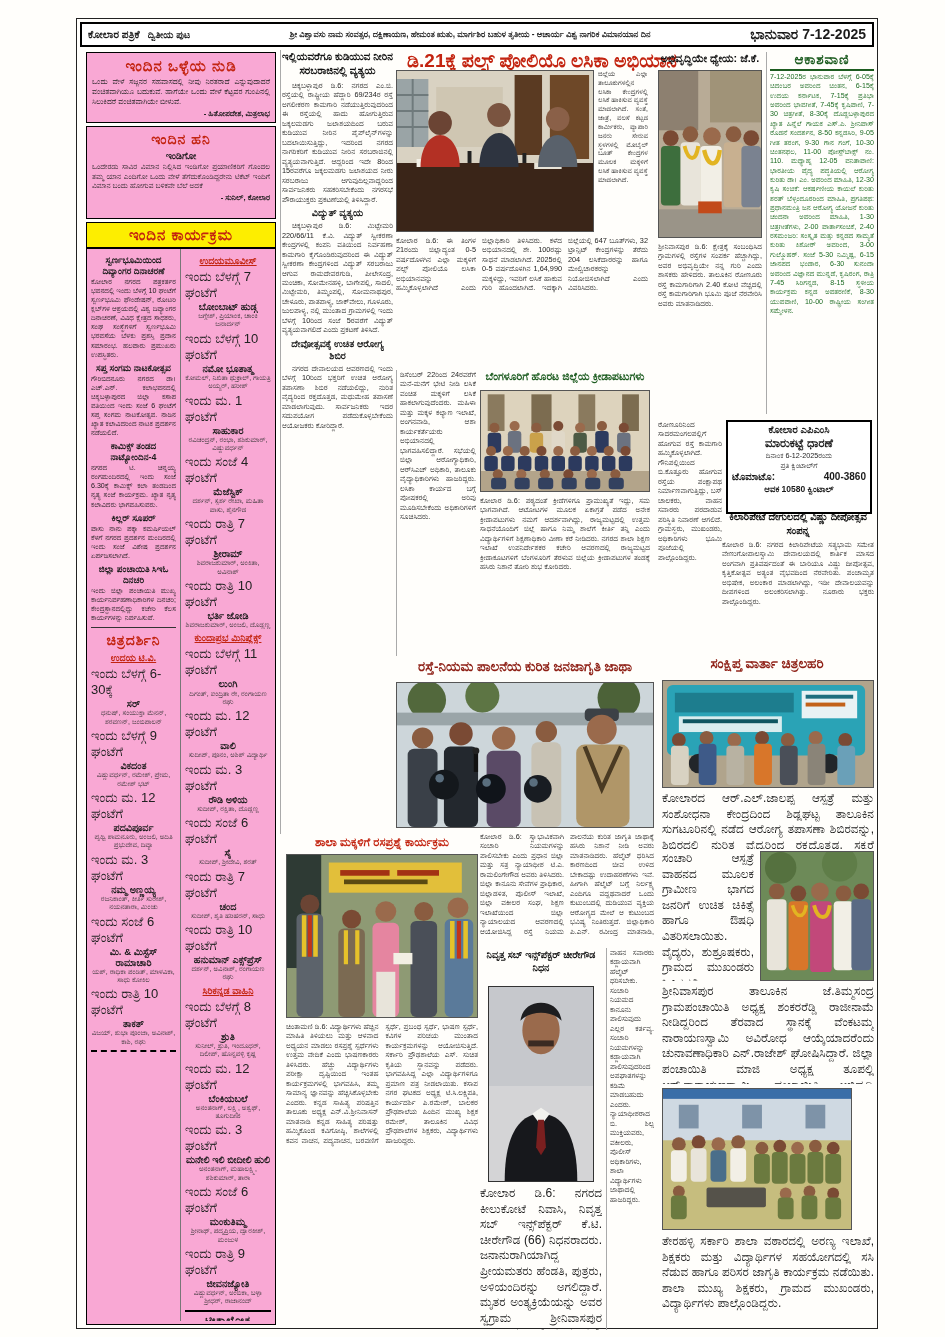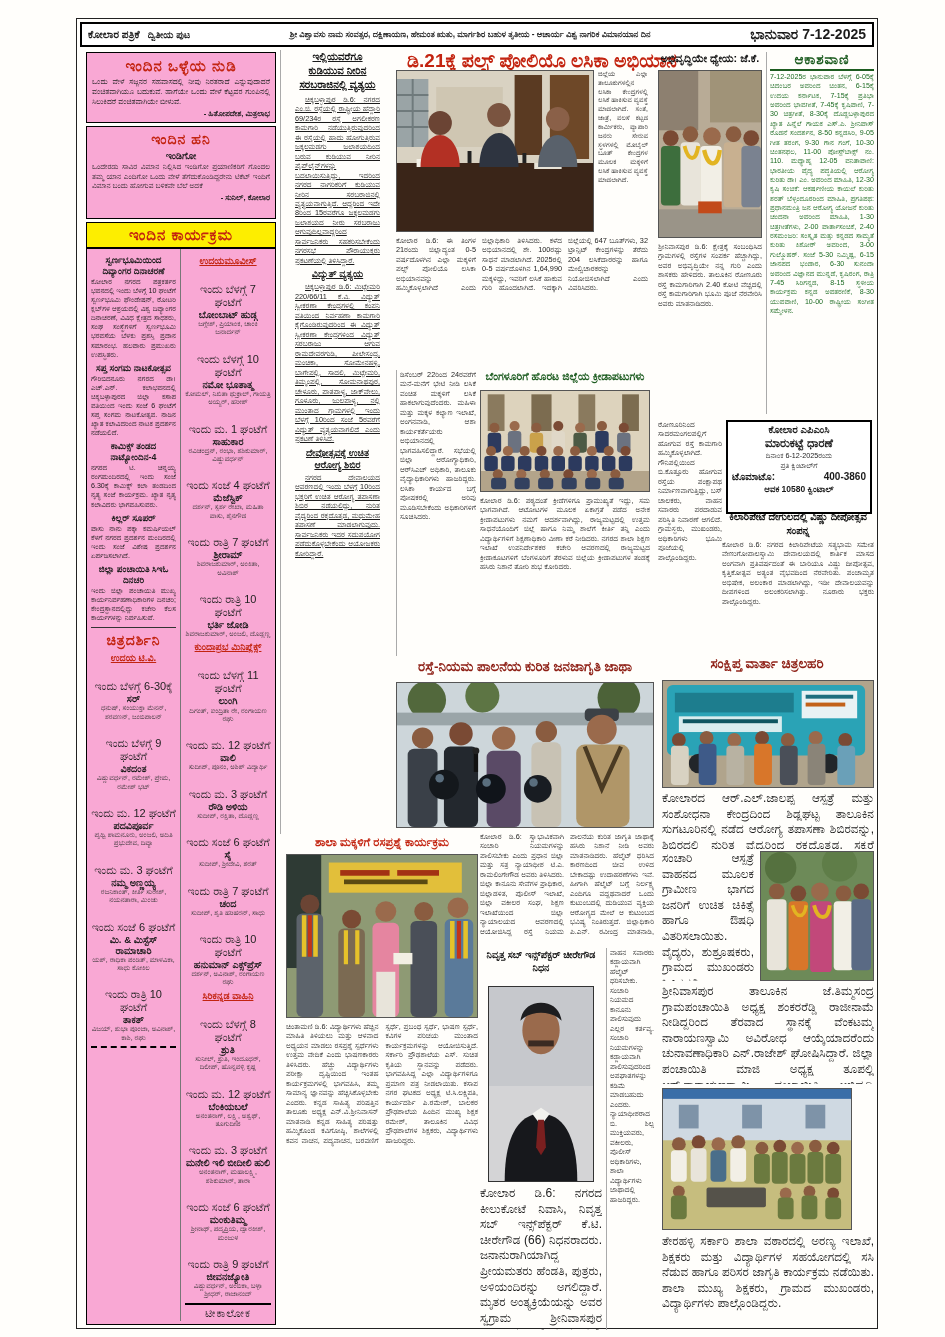--- a/index.html
+++ b/index.html
@@ -29,26 +29,26 @@
   .subhead{font-weight:bold;text-align:center;font-size:9.5px;margin:3px 0 2px;}
   
   .bx-title{color:#c32410;font-weight:bold;text-align:center;font-size:15px;letter-spacing:1px;margin:1px 0 2px;}
   .banner{background:#fdee00;border-bottom:2px solid #000;color:#c32410;font-weight:bold;text-align:center;font-size:15px;padding:3px 0;letter-spacing:1px;}
   .twocol{display:flex;}
   .twocol>div{width:50%;padding:3px 4px;}
   .twocol>div:first-child{border-right:1px solid #777;}
   .etitle{font-weight:bold;text-align:center;font-size:8.8px;margin:3px 0 1px;}
   .ebody{font-size:7.1px;line-height:1.28;text-align:justify;}
   .venue{color:#c32410;font-weight:bold;text-decoration:underline;text-align:center;font-size:9.5px;margin:3px 0 1px;}
-  .mtime{font-size:11px;text-align:center;color:#222;margin-top:16px;}
+  .mtime{font-size:13px;text-align:left;color:#222;margin-top:2px;}
   .mtitle{font-weight:bold;text-align:center;font-size:9.6px;line-height:1.15;}
   .mcast{font-size:7.0px;text-align:center;color:#333;line-height:1.2;}
   .tv-title{color:#c32410;font-weight:bold;text-align:center;font-size:14px;letter-spacing:1px;margin:4px 0 2px;}
   .teeka{border-top:2px solid #000;margin-top:4px;padding-top:2px;}
-  .teeka-title{font-weight:normal;text-align:center;font-size:11px;letter-spacing:1px;}
+  .teeka-title{font-weight:bold;text-align:center;font-size:11px;letter-spacing:1px;}
   .teeka-body{font-size:7.2px;line-height:1.3;text-align:justify;margin-top:2px;}
   .dashes{border-top:2px dashed #000;margin-top:4px;}
   
   .ph{overflow:hidden;border:1px solid #555;background:#ccc;}
   .ph svg{display:block;width:100%;height:100%;}
   .colrule{border-left:1px solid #aaa;}
   .apmc{border:2px solid #000;background:#fff;text-align:center;padding:2px 4px;overflow:hidden;}
   .apmc .l1{font-weight:bold;font-size:10px;}
   .apmc .l2{font-weight:bold;font-size:11.5px;margin-top:1px;}
   .apmc .l3,.apmc .l4{font-size:7.2px;margin-top:1px;}
@@ -273,21 +273,21 @@
           </div>
         <div class="teeka">
           <div class="teeka-title">ಟೀಕಾಲೋಕ</div>
           <div class="teeka-body">♦ ರಾಜ್ಯದ ಪೊಲೀಸರು ನಂಬರ್ ಒನ್ (ಗೃಹಸಚಿವ ಪರಮೇಶ್ವರ್ ನುಡಿ) – ಯಾವುದರಲ್ಲಿ ಎನ್ನುವುದು ಮಾತ್ರ ಯಾರಿಗೂ ಉತ್ತರ ಸಿಗದೇ ಇರುವ ಪ್ರಶ್ನೆಯಾಗಿದೆಯಂತೆ.</div>
           <div class="credit">- ರಾಗಶ್ರೀ</div>
         </div>
       </div>
     </div>
   </div>
 
-  <div class="abs colrule" style="left:280px;top:50px;width:114px;height:784px;padding:0 14px;overflow:hidden;text-decoration:underline;">
+  <div class="abs colrule" style="left:280px;top:50px;width:114px;height:784px;padding:0 1px;overflow:hidden;">
     <div class="hl-black" style="font-size:10.3px;line-height:1.35;margin-bottom:3px;">ಇಲ್ಲಿಯವರೆಗೂ ಕುಡಿಯುವ ನೀರಿನ ಸರಬರಾಜಿನಲ್ಲಿ ವ್ಯತ್ಯಯ</div>
     <div class="bodytx jt para">ಚಿಕ್ಕಬಳ್ಳಾಪುರ ಡಿ.6: ನಗರದ ಎಂ.ಜಿ. ರಸ್ತೆಯಲ್ಲಿ ರಾಷ್ಟ್ರೀಯ ಹೆದ್ದಾರಿ 69/234ರ ರಸ್ತೆ ಅಗಲೀಕರಣ ಕಾಮಗಾರಿ ನಡೆಯುತ್ತಿರುವುದರಿಂದ ಈ ರಸ್ತೆಯಲ್ಲಿ ಹಾದು ಹೋಗುತ್ತಿರುವ ಜಕ್ಕಲಮಡಗು ಜಲಾಶಯದಿಂದ ಬರುವ ಕುಡಿಯುವ ನೀರಿನ ಪೈಪ್‌ಲೈನ್‌ಗಳನ್ನು ಬದಲಾಯಿಸುತ್ತಿದ್ದು, ಇದರಿಂದ ನಗರದ ನಾಗರಿಕರಿಗೆ ಕುಡಿಯುವ ನೀರಿನ ಸರಬರಾಜಿನಲ್ಲಿ ವ್ಯತ್ಯಯವಾಗುತ್ತಿದೆ. ಆದ್ದರಿಂದ ಇದೇ 8ರಿಂದ 15ರವರೆಗೂ ಜಕ್ಕಲಮಡಗು ಜಲಾಶಯದ ನೀರು ಸರಬರಾಜು ಆಗುವುದಿಲ್ಲವಾದ್ದರಿಂದ ಸಾರ್ವಜನಿಕರು ಸಹಕರಿಸಬೇಕೆಂದು ನಗರಸಭೆ ಪೌರಾಯುಕ್ತರು ಪ್ರಕಟಣೆಯಲ್ಲಿ ತಿಳಿಸಿದ್ದಾರೆ.</div>
     <div class="subhead">ವಿದ್ಯುತ್ ವ್ಯತ್ಯಯ</div>
     <div class="bodytx jt para">ಚಿಕ್ಕಬಳ್ಳಾಪುರ ಡಿ.6: ಮಿಟ್ಟೇಮರಿ 220/66/11 ಕೆ.ವಿ. ವಿದ್ಯುತ್ ಸ್ವೀಕರಣಾ ಕೇಂದ್ರಗಳಲ್ಲಿ ಕಂಪನಿ ವತಿಯಿಂದ ನಿರ್ವಹಣಾ ಕಾಮಗಾರಿ ಕೈಗೊಂಡಿರುವುದರಿಂದ ಈ ವಿದ್ಯುತ್ ಸ್ವೀಕರಣಾ ಕೇಂದ್ರಗಳಿಂದ ವಿದ್ಯುತ್ ಸರಬರಾಜು ಆಗುವ ರಾಮದೇವರಗುಡಿ, ಪೀಲೇಸಂದ್ರ, ಮಂಚಿಕಾ, ಸೋಮೇನಹಳ್ಳಿ, ಬಾಗೇಪಲ್ಲಿ, ಸಾದಲಿ, ಮಿಟ್ಟೇಮರಿ, ತಿಮ್ಮಂಪಲ್ಲಿ, ಸೋಮನಾಥಪುರ, ಚೇಳೂರು, ಪಾತಪಾಳ್ಯ, ಜಾಕ್‌ವೇಲು, ಗೂಳೂರು, ಜುಲಪಾಳ್ಯ, ನಲ್ಲಿ ಮುಂತಾದ ಗ್ರಾಮಗಳಲ್ಲಿ ಇಂದು ಬೆಳಗ್ಗೆ 10ರಿಂದ ಸಂಜೆ 5ರವರೆಗೆ ವಿದ್ಯುತ್ ವ್ಯತ್ಯಯವಾಗಲಿದೆ ಎಂದು ಪ್ರಕಟಣೆ ತಿಳಿಸಿದೆ.</div>
     <div class="subhead">ದೇವೋತ್ಸವಕ್ಕೆ ಉಚಿತ ಆರೋಗ್ಯ ಶಿಬಿರ</div>
     <div class="bodytx jt para">ನಗರದ ದೇವಾಲಯದ ಆವರಣದಲ್ಲಿ ಇಂದು ಬೆಳಗ್ಗೆ 10ರಿಂದ ಭಕ್ತರಿಗೆ ಉಚಿತ ಆರೋಗ್ಯ ತಪಾಸಣಾ ಶಿಬಿರ ನಡೆಯಲಿದ್ದು, ನುರಿತ ವೈದ್ಯರಿಂದ ರಕ್ತದೊತ್ತಡ, ಮಧುಮೇಹ ತಪಾಸಣೆ ಮಾಡಲಾಗುವುದು. ಸಾರ್ವಜನಿಕರು ಇದರ ಸದುಪಯೋಗ ಪಡೆದುಕೊಳ್ಳಬೇಕೆಂದು ಆಯೋಜಕರು ಕೋರಿದ್ದಾರೆ.</div>
   </div>
 
   <div class="abs hl-red" style="left:396px;top:50px;width:292px;height:18px;font-size:19px;">ಡಿ.21ಕ್ಕೆ ಪಲ್ಸ್ ಪೋಲಿಯೊ ಲಸಿಕಾ ಅಭಿಯಾನ</div>
   <div class="abs ph" style="left:396px;top:70px;width:198px;height:162px;">

